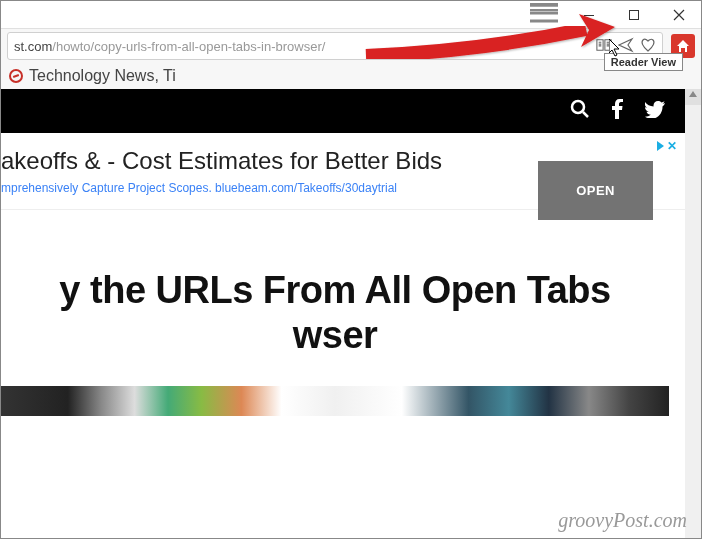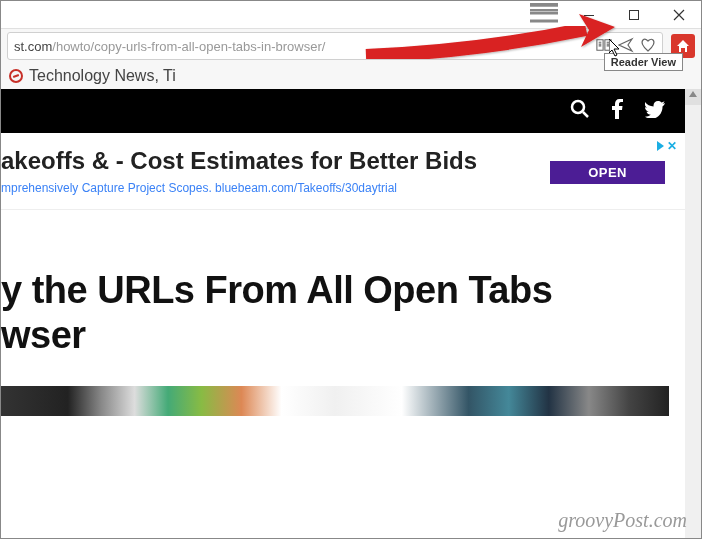--- a/index.html
+++ b/index.html
@@ -29,25 +29,25 @@
   .scrollbar-v::before { content: ''; position: absolute; top: 0; left: 0; right: 0; height: 16px; background: #e0e0e0; }
   .scrollbar-v::after { content: ''; position: absolute; top: 2px; left: 4px; width: 0; height: 0; border-left: 4px solid transparent; border-right: 4px solid transparent; border-bottom: 6px solid #888; }
   
   .blackbar { height: 44px; background: #000; display: flex; justify-content: flex-end; align-items: center; padding-right: 20px; gap: 22px; }
   .blackbar svg { fill: #fff; }
   
   .ad-block { background: #fff; padding: 14px 12px 14px 0; position: relative; border-bottom: 1px solid #eee; }
   .ad-marker { position: absolute; top: 6px; right: 8px; display: flex; gap: 3px; align-items: center; }
   .ad-marker .tri { width: 0; height: 0; border-top: 5px solid transparent; border-bottom: 5px solid transparent; border-left: 7px solid #1baee3; }
   .ad-marker .x { color: #1baee3; font-size: 12px; font-weight: bold; }
-  .ad-headline { font-size: 24px; color: #222; font-weight: 700; margin-bottom: 6px; white-space: nowrap; overflow: hidden; }
+  .ad-headline { font-size: 24px; color: #222; font-weight: 400; margin-bottom: 6px; white-space: nowrap; overflow: hidden; }
   .ad-sub { font-size: 12px; color: #3b82f6; white-space: nowrap; overflow: hidden; }
-  .ad-btn { position: absolute; right: 20px; top: 28px; background: #4c1d95; color: #fff; font-size: 13px; font-weight: bold; padding: 4px 38px; letter-spacing: 0.5px; }
+  .ad-btn { position: absolute; right: 32px; top: 28px; background: #737373; color: #fff; font-size: 13px; font-weight: bold; padding: 22px 38px; letter-spacing: 0.5px; }
   
-  .article { background: #fff; padding: 50px 16px 0 0; margin-top: 8px; }
+  .article { background: #fff; padding: 50px 16px 0 0; margin-top: 8px; text-align: center; }
   .article-title { font-size: 38px; font-weight: 900; color: #111; line-height: 1.18; white-space: nowrap; overflow: hidden; letter-spacing: -0.5px; }
   .article-title .line2 { display: block; }
   .article-date { font-size: 13px; color: #bbb; margin-top: 34px; }
   .article-img { height: 30px; margin-top: 28px; background: linear-gradient(90deg, #333 0%, #222 10%, #888 15%, #ddd 20%, #4a7 25%, #8b4 30%, #d85 36%, #fff 42%, #f0f0f0 50%, #fff 60%, #356 70%, #489 76%, #234 82%, #888 88%, #444 94%, #222 100%); }
   
   .watermark { position: absolute; bottom: 6px; right: 14px; font-family: Georgia, serif; font-style: italic; font-size: 20px; color: #999; z-index: 20; }
   
   .arrow { position: absolute; top: 10px; left: 360px; z-index: 15; pointer-events: none; }
   .cursor { position: absolute; top: 38px; left: 608px; z-index: 16; pointer-events: none; }
 </style>

